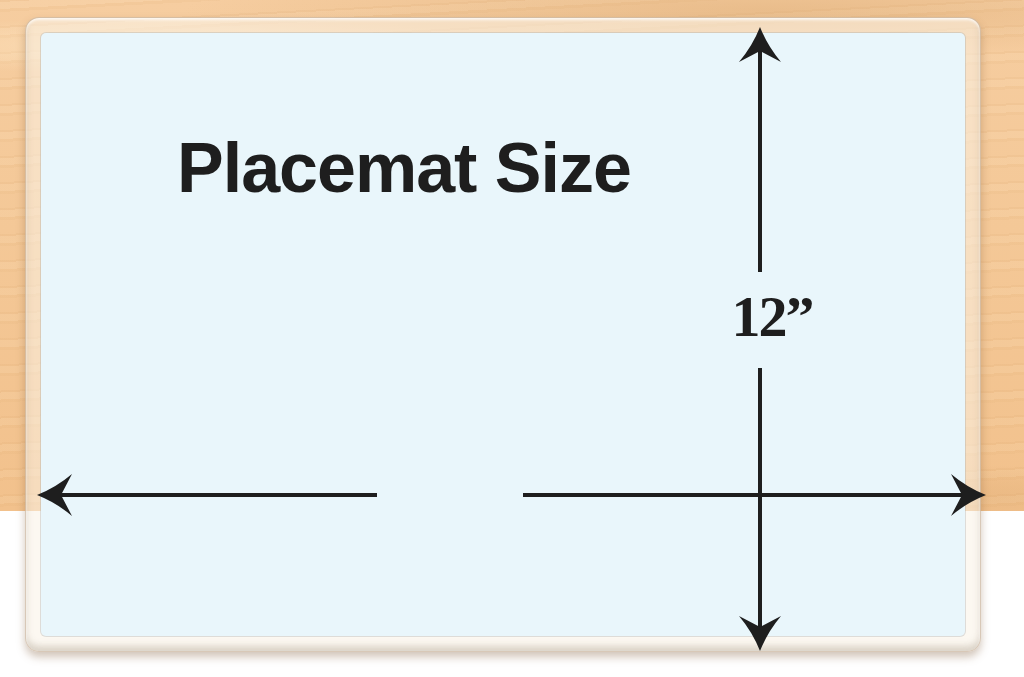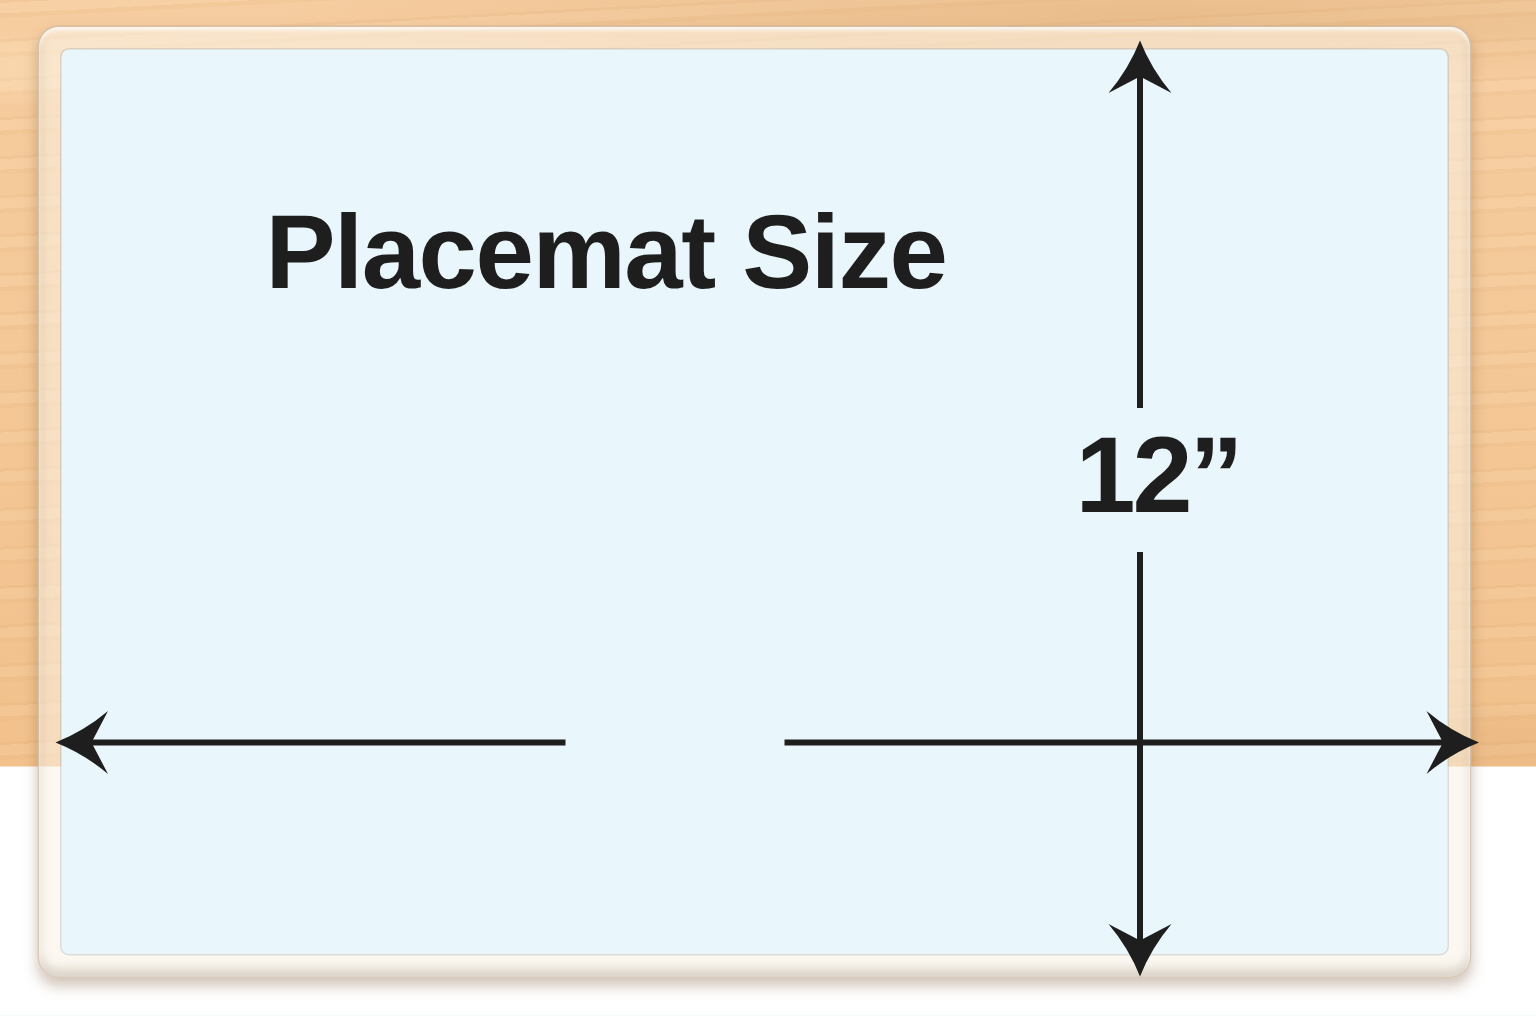--- a/index.html
+++ b/index.html
@@ -55,26 +55,27 @@
     font-size: 70px;
     line-height: 1;
     font-weight: 600;
     letter-spacing: -1px;
     color: var(--ink);
     white-space: nowrap;
   }
   .dim-label {
     position: absolute;
     transform: translate(-50%, -50%);
-    font-size: 72px;
+    font-size: 58px;
     line-height: 1;
     font-weight: 600;
     letter-spacing: -2px;
     color: var(--ink);
     white-space: nowrap;
+    font-family: Liberation Serif, serif;
   }
   .dim-label.height { left: 772px; top: 317px; }
   .dim-label.width  { left: 452px; top: 496px; }
   .arrows-overlay {
     position: absolute;
     left: 0; top: 0;
     width: 1024px; height: 677px;
     color: var(--ink);
     pointer-events: none;
   }

